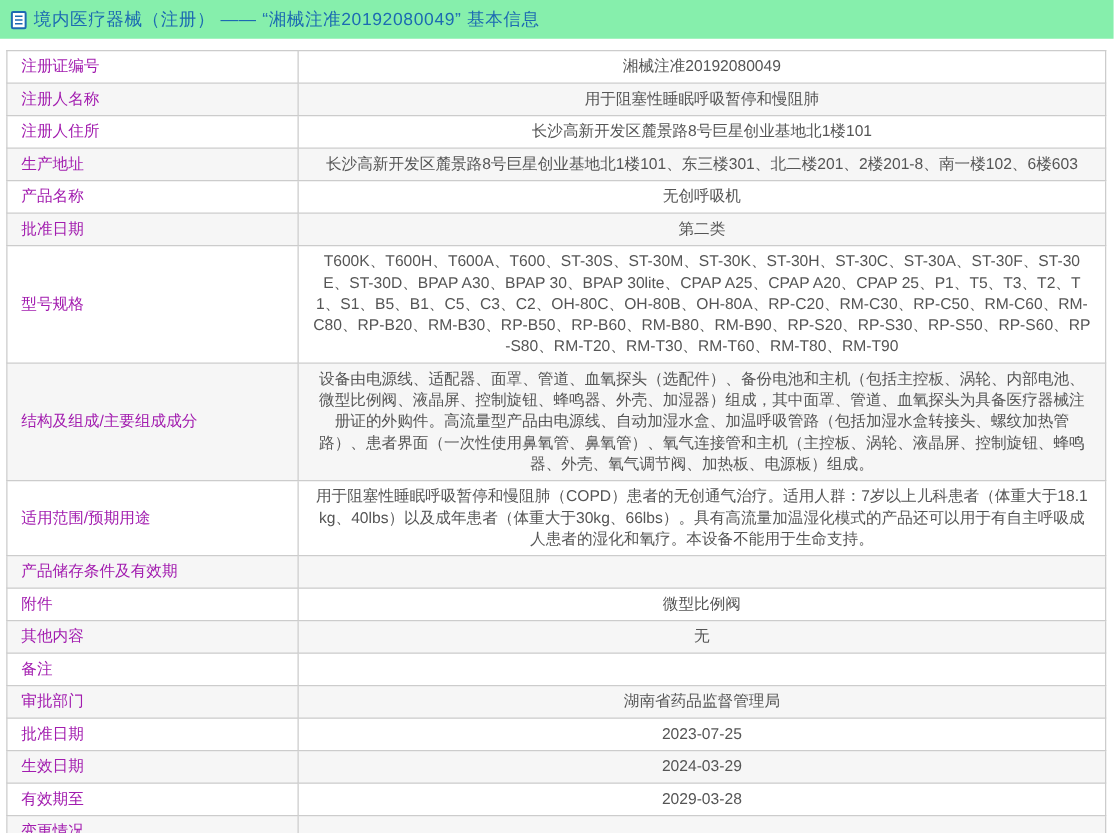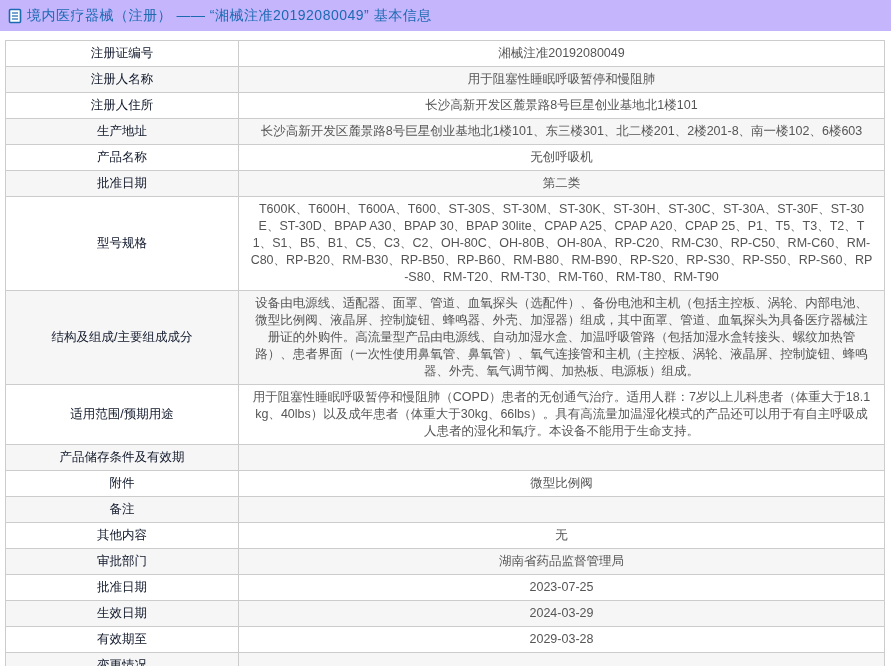--- a/index.html
+++ b/index.html
@@ -2,21 +2,21 @@
 <html><head>
 <meta charset="utf-8">
 <style>
   html,body{margin:0;padding:0;background:#fff;}
   body{
     width:891px;
     font-family:"Liberation Sans","DejaVu Sans",sans-serif;
     -webkit-font-smoothing:antialiased;
   }
   .titlebar{
-    background:#c4b5fd;
+    background:#86efac;
     height:31px;
     display:flex;
     align-items:center;
     padding:0 8px;
     box-sizing:border-box;
   }
   .doc-icon{
     display:inline-block;
     width:14px;height:16px;
     margin-right:5px;
@@ -39,23 +39,23 @@
     font-size:12.5px;
     line-height:17px;
     color:#555555;
     padding:4px 11px;
     vertical-align:middle;
     word-break:break-all;
   }
   .info-table tr:nth-child(even){background:#f6f6f6;}
   .info-table tr:nth-child(odd){background:#ffffff;}
   .info-table td.label-cell{
-    text-align:center;
+    text-align:left;
     white-space:nowrap;
-    color:#0f172a;
+    color:#a21caf;
   }
   .info-table td.value-cell{text-align:center;}
   .info-table td.empty-cell{height:17px;}
 </style>
 </head>
 <body>
 
 <div class="titlebar">
   <span class="doc-icon">
     <svg width="14" height="16" viewBox="0 0 14 16">
@@ -112,26 +112,26 @@
       </tr>
       <tr>
         <td class="label-cell"><span>产品储存条件及有效期</span></td>
         <td class="value-cell empty-cell"><span></span></td>
       </tr>
       <tr>
         <td class="label-cell"><span>附件</span></td>
         <td class="value-cell"><span>微型比例阀</span></td>
       </tr>
       <tr>
+        <td class="label-cell"><span>其他内容</span></td>
+        <td class="value-cell"><span>无</span></td>
+      </tr>
+      <tr>
         <td class="label-cell"><span>备注</span></td>
         <td class="value-cell empty-cell"><span></span></td>
-      </tr>
-      <tr>
-        <td class="label-cell"><span>其他内容</span></td>
-        <td class="value-cell"><span>无</span></td>
       </tr>
       <tr>
         <td class="label-cell"><span>审批部门</span></td>
         <td class="value-cell"><span>湖南省药品监督管理局</span></td>
       </tr>
       <tr>
         <td class="label-cell"><span>批准日期</span></td>
         <td class="value-cell"><span>2023-07-25</span></td>
       </tr>
       <tr>

